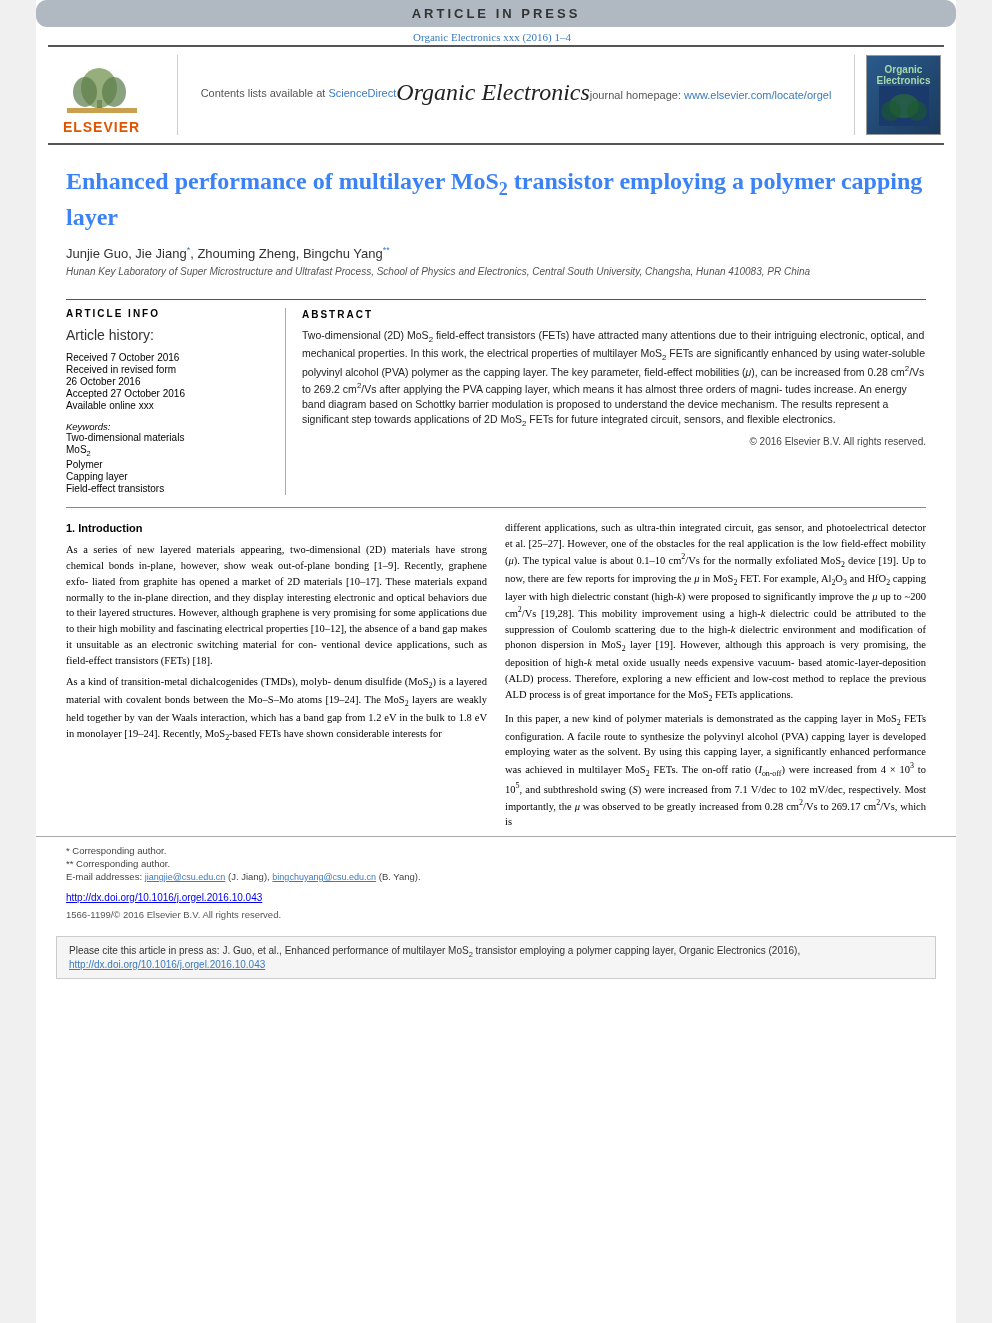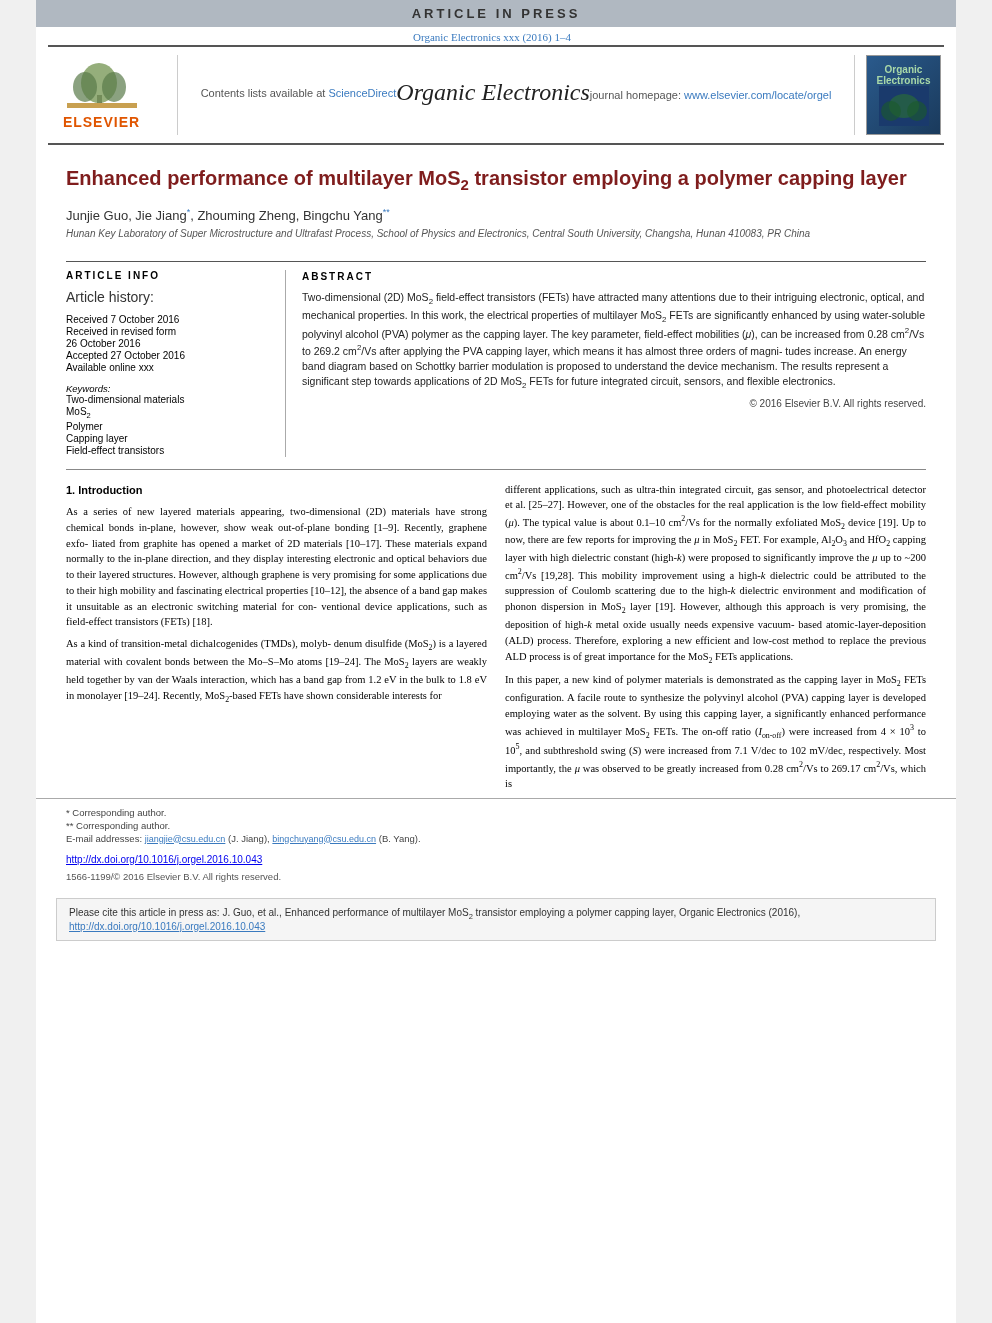--- a/index.html
+++ b/index.html
@@ -21,20 +21,21 @@
     
     .top-banner {
       background: #b0b8c1;
       text-align: center;
       padding: 6px 0;
       letter-spacing: 3px;
       font-size: 13px;
       font-weight: bold;
       color: #333;
       font-family: Arial, sans-serif;
+      border-radius: 11px;
     }
     
     .journal-ref-line {
       text-align: center;
       padding: 4px 8px 2px 0;
       font-size: 11px;
       color: #3a7abf;
     }
     
     .header-section {
@@ -43,21 +44,21 @@
       border-top: 2px solid #555;
       border-bottom: 2px solid #555;
       padding: 8px 0;
       margin: 0 12px;
     }
     .header-logo-left {
       width: 130px;
       display: flex;
       flex-direction: column;
       align-items: center;
-      justify-content: flex-start;
+      justify-content: flex-end;
       border-right: 1px solid #ccc;
       padding-right: 22px;
     }
     .elsevier-logo {
       display: flex;
       flex-direction: column;
       align-items: center;
     }
     .elsevier-tree {
       width: 70px;
@@ -126,26 +127,26 @@
     .journal-thumb .thumb-title {
       font-size: 10px;
       font-weight: bold;
       color: #a8d8a8;
     }
     
     .article-title-section {
       padding: 20px 30px 10px 30px;
     }
     .article-title {
-      font-size: 20px;
-      font-weight: bold;
-      color: #7f1d1d;
+      font-size: 24px;
+      font-weight: bold;
+      color: #3b82f6;
       line-height: 1.35;
       margin-bottom: 12px;
-      font-family: Liberation Sans, sans-serif;
+      font-family: Liberation Serif, serif;
     }
     .authors {
       font-size: 13px;
       color: #333;
       margin-bottom: 4px;
       font-family: Arial, sans-serif;
     }
     .authors sup { font-size: 9px; color: #3a7abf; }
     .affiliation {
       font-size: 10px;

